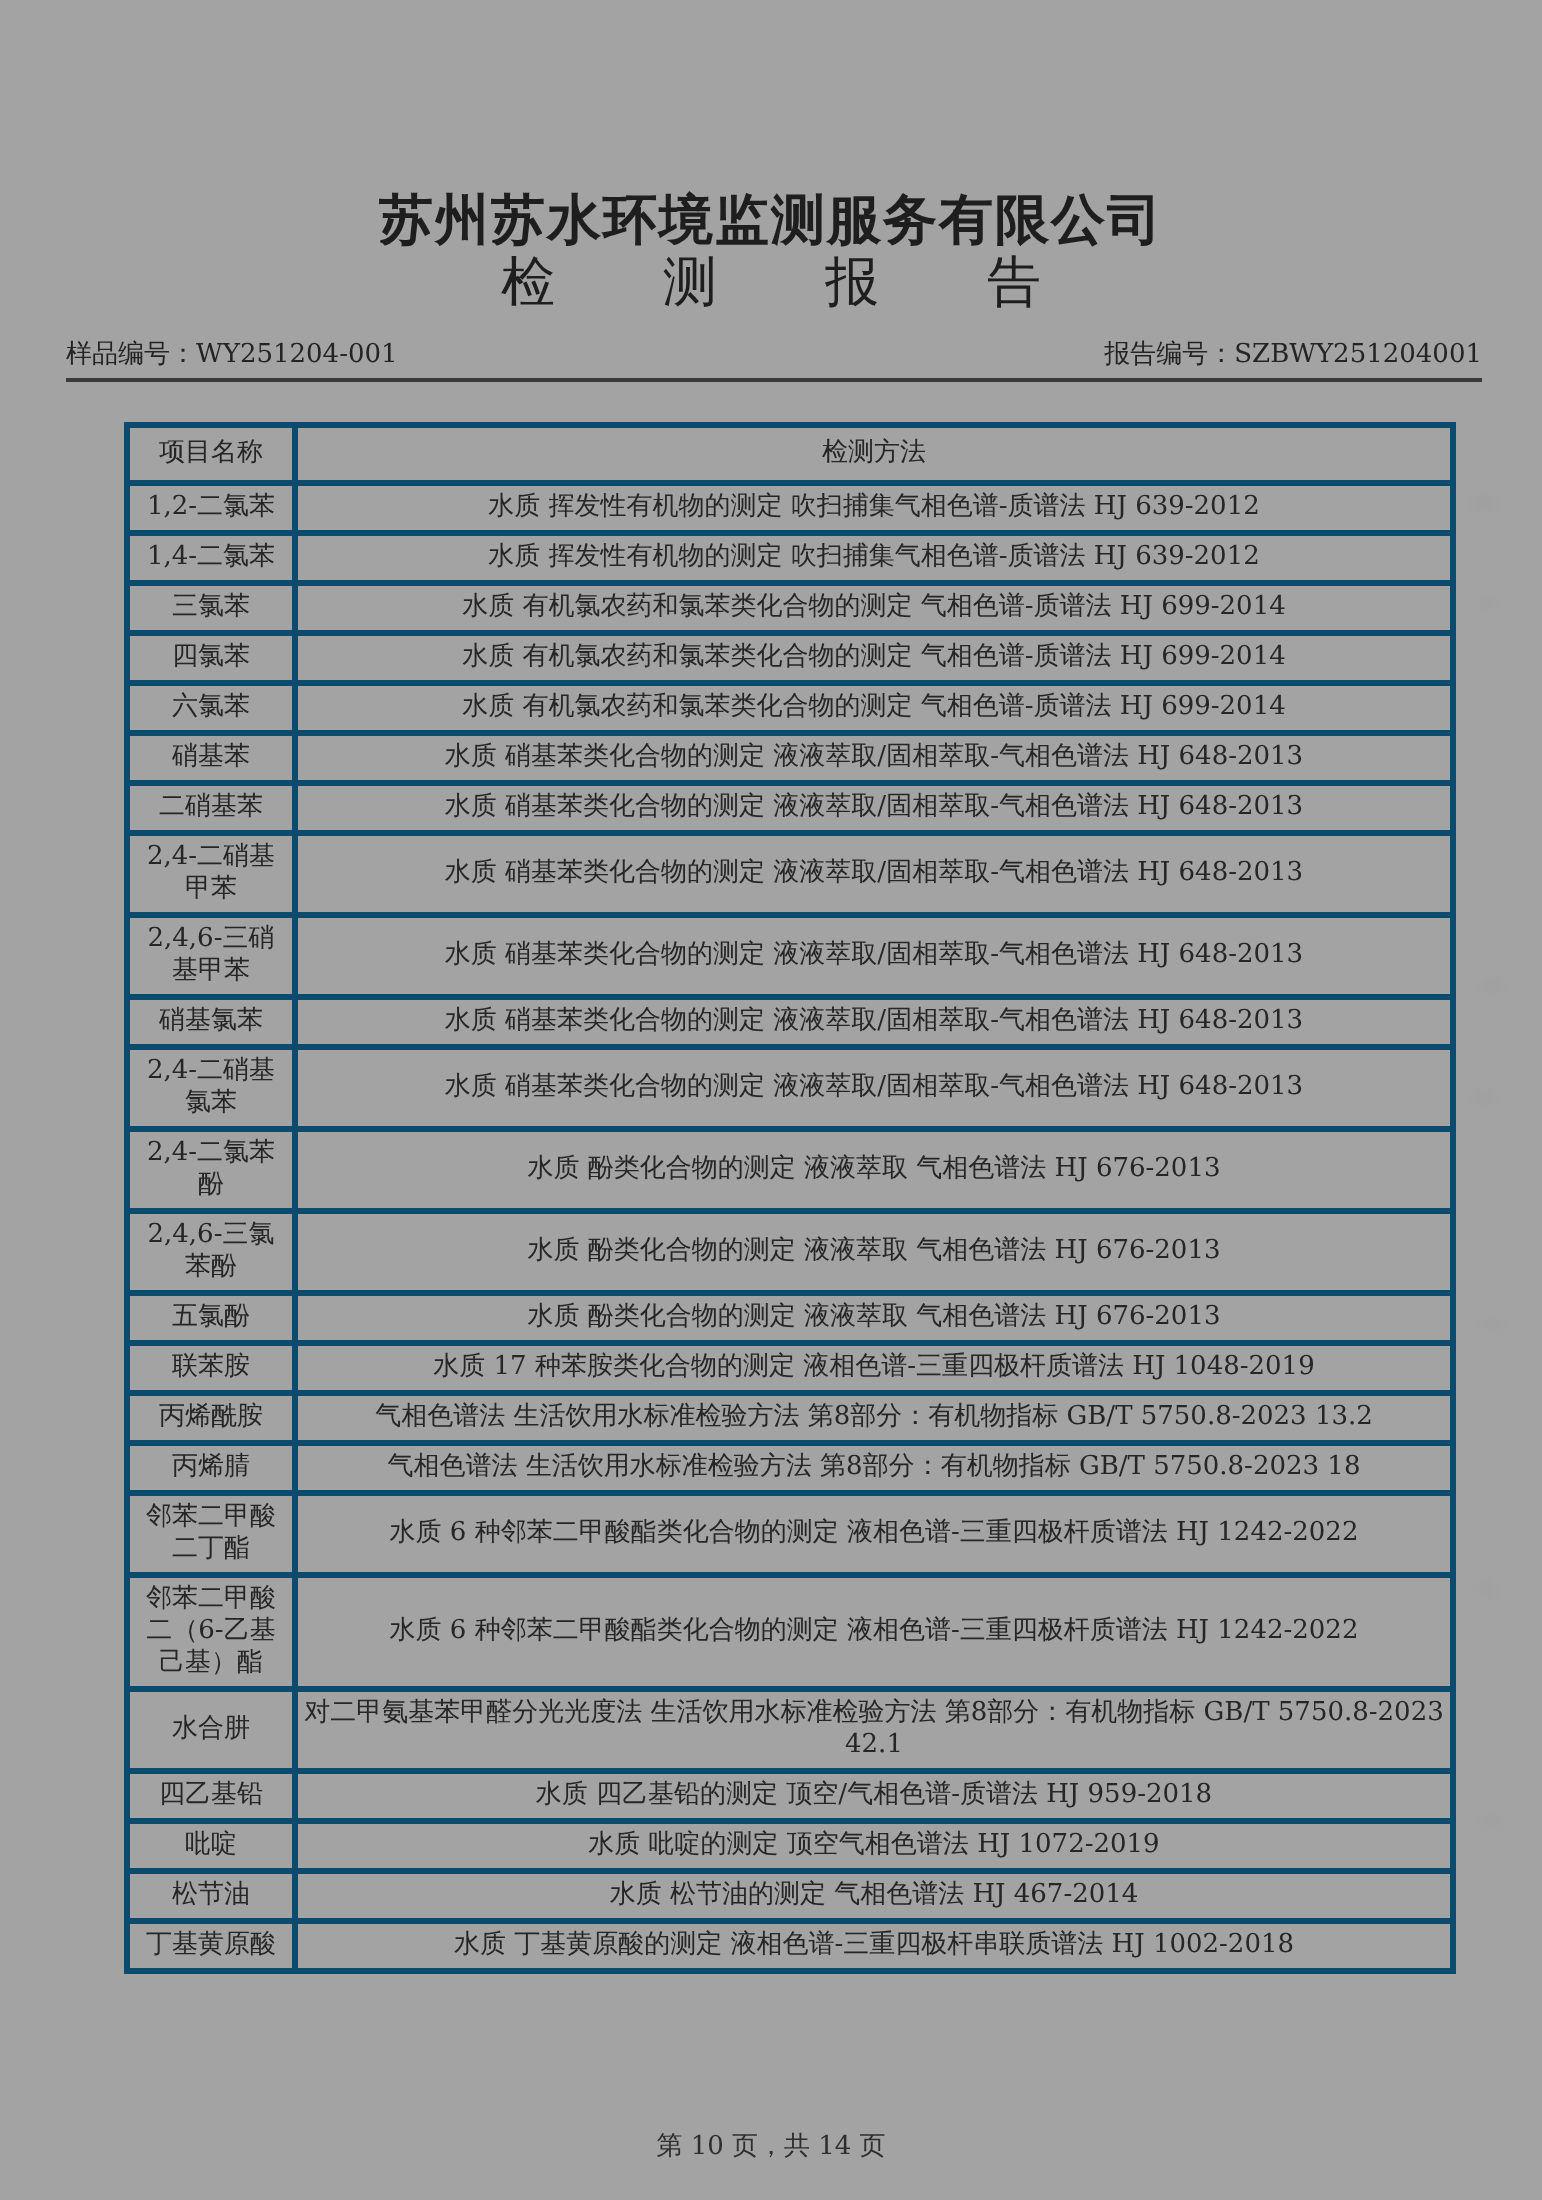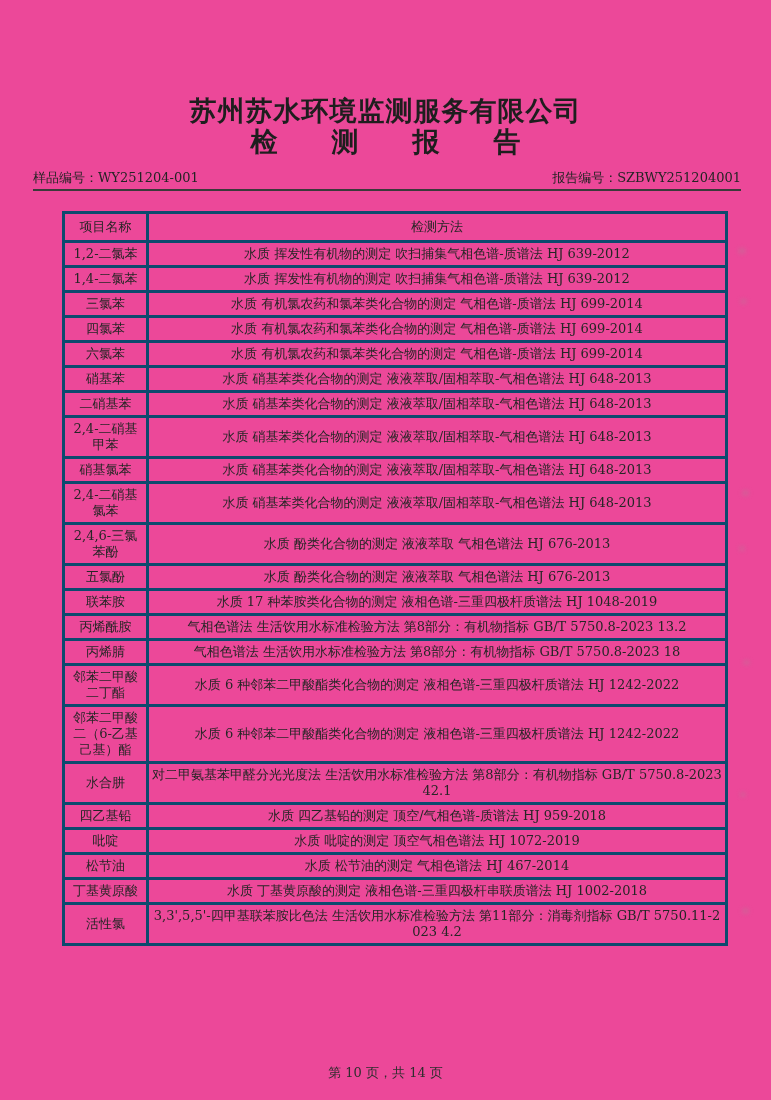--- a/index.html
+++ b/index.html
@@ -1,38 +1,38 @@
 <!DOCTYPE html>
 <html lang="zh"><head>
 <meta charset="utf-8">
 <style>
   html,body { margin:0; padding:0; background:#e8e8e8; }
   .page {
     position:relative;
     width:771px; height:1100px;
     margin:0 auto;
-    background:#ec4899;
+    background:#a3a3a3;
     box-sizing:border-box;
     font-family:"DejaVu Serif","Liberation Serif",serif;
     color:#2b2b2b;
     overflow:hidden;
   }
   .company-title {
     padding-top:96px;
     text-align:center;
     font-size:27px;
     font-weight:bold;
     letter-spacing:1px;
     color:#1e1e1e;
     line-height:30px;
   }
   .report-title {
     text-align:center;
     font-size:27px;
-    font-weight:bold;
+    font-weight:normal;
     color:#1e1e1e;
     margin-top:1px;
     line-height:30px;
     white-space:pre;
   }
   .meta-row {
     display:flex;
     justify-content:space-between;
     margin:13px 30px 0 33px;
     font-size:13px;
@@ -140,31 +140,39 @@
   <tr>
     <td>二硝基苯</td>
     <td>水质 硝基苯类化合物的测定 液液萃取/固相萃取-气相色谱法 HJ 648-2013</td>
   </tr>
 
   <tr>
     <td>2,4-二硝基甲苯</td>
     <td>水质 硝基苯类化合物的测定 液液萃取/固相萃取-气相色谱法 HJ 648-2013</td>
   </tr>
 
+  <tr>
+    <td>2,4,6-三硝基甲苯</td>
+    <td>水质 硝基苯类化合物的测定 液液萃取/固相萃取-气相色谱法 HJ 648-2013</td>
+  </tr>
 
   <tr>
     <td>硝基氯苯</td>
     <td>水质 硝基苯类化合物的测定 液液萃取/固相萃取-气相色谱法 HJ 648-2013</td>
   </tr>
 
   <tr>
     <td>2,4-二硝基氯苯</td>
     <td>水质 硝基苯类化合物的测定 液液萃取/固相萃取-气相色谱法 HJ 648-2013</td>
   </tr>
 
+  <tr>
+    <td>2,4-二氯苯酚</td>
+    <td>水质 酚类化合物的测定 液液萃取 气相色谱法 HJ 676-2013</td>
+  </tr>
 
   <tr>
     <td>2,4,6-三氯苯酚</td>
     <td>水质 酚类化合物的测定 液液萃取 气相色谱法 HJ 676-2013</td>
   </tr>
 
   <tr>
     <td>五氯酚</td>
     <td>水质 酚类化合物的测定 液液萃取 气相色谱法 HJ 676-2013</td>
   </tr>
@@ -214,24 +222,20 @@
     <td>松节油</td>
     <td>水质 松节油的测定 气相色谱法 HJ 467-2014</td>
   </tr>
 
 
   <tr>
     <td>丁基黄原酸</td>
     <td>水质 丁基黄原酸的测定 液相色谱-三重四极杆串联质谱法 HJ 1002-2018</td>
   </tr>
 
-  <tr>
-    <td>活性氯</td>
-    <td>3,3',5,5'-四甲基联苯胺比色法 生活饮用水标准检验方法 第11部分：消毒剂指标 GB/T 5750.11-2023 4.2</td>
-  </tr>
 </tbody>
   </table>
 
   <div class="page-footer">第 10 页，共 14 页</div>
 
   <div class="smudge" style="left:738px;top:248px;width:8px;height:6px;"></div>
   <div class="smudge" style="left:740px;top:299px;width:7px;height:5px;"></div>
   <div class="smudge" style="left:742px;top:490px;width:7px;height:6px;"></div>
   <div class="smudge" style="left:739px;top:546px;width:6px;height:5px;"></div>
   <div class="smudge" style="left:743px;top:660px;width:7px;height:5px;"></div>

